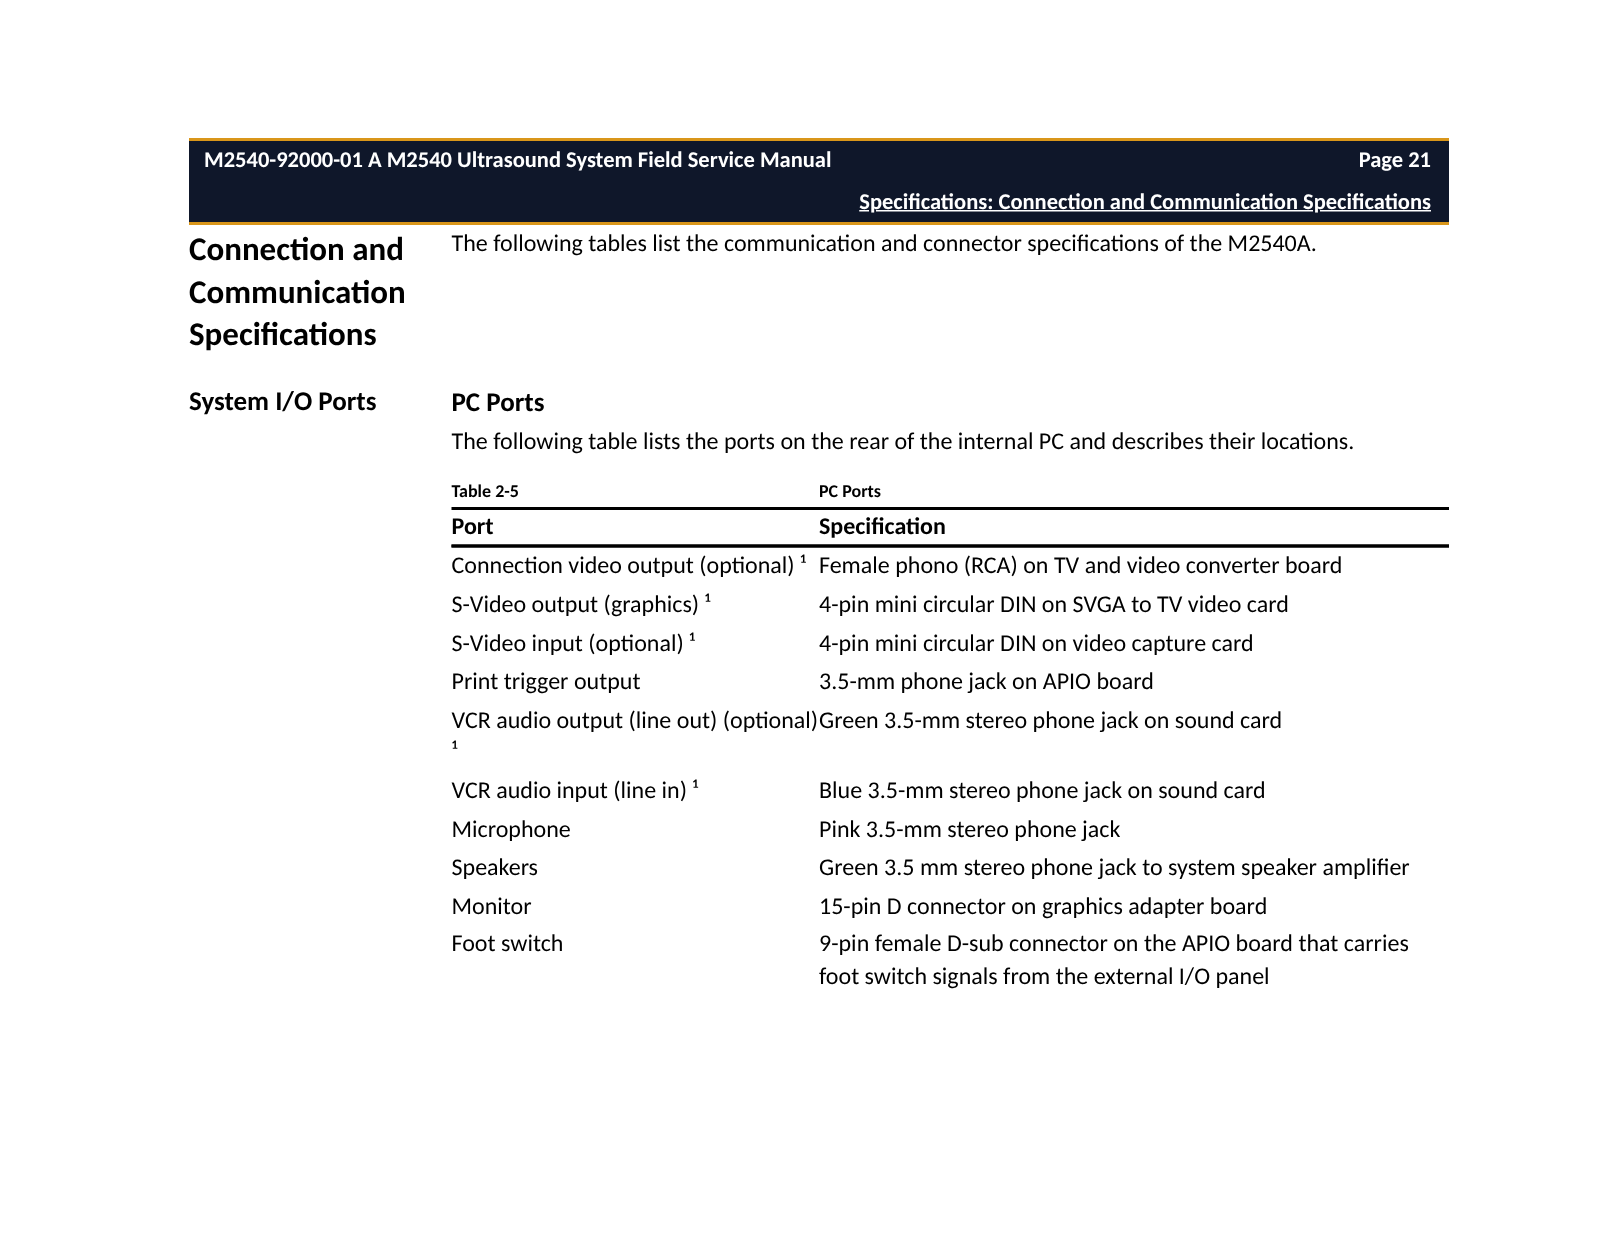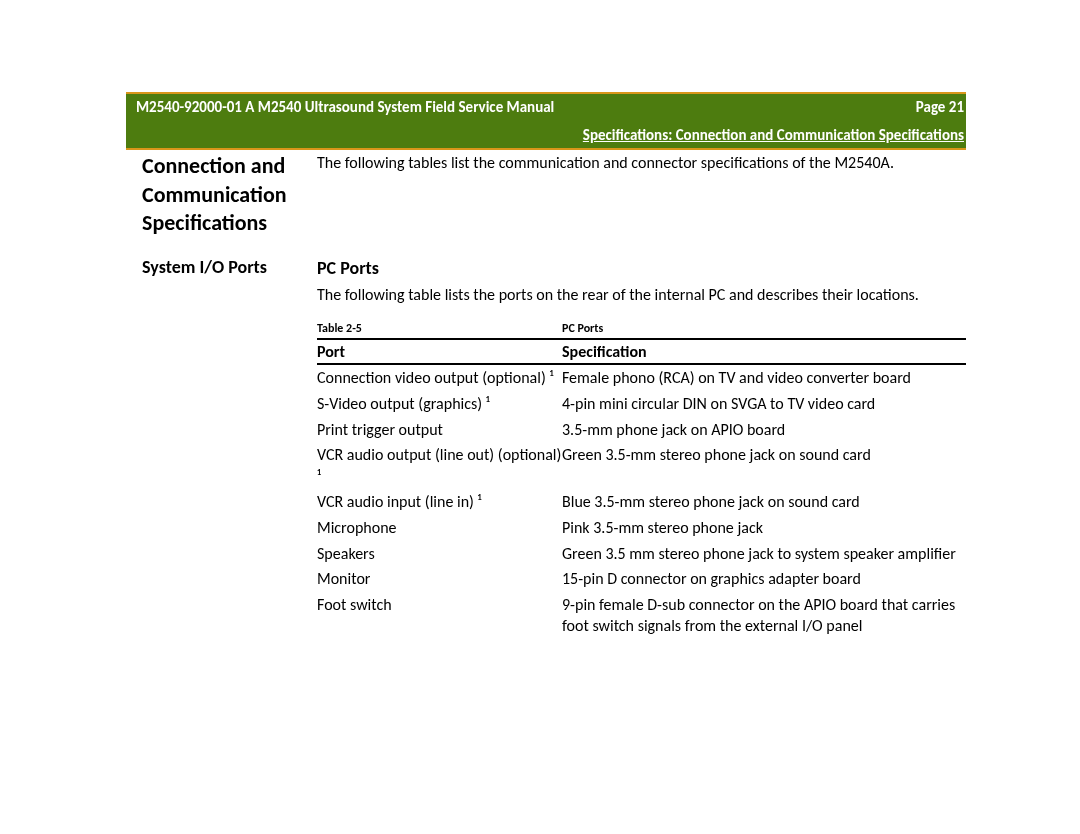--- a/index.html
+++ b/index.html
@@ -9,43 +9,43 @@
     width: 1080px;
     height: 834px;
     position: relative;
     color: #000;
   }
   .header-bar {
     position: absolute;
     top: 92px;
     left: 126px;
     right: 114px;
-    background: #4d7c0f;
+    background: #0f172a;
     color: #fff;
     border-top: 2px solid #d9961a;
     border-bottom: 2px solid #d9961a;
-    padding: 4px 2px 4px 10px;
+    padding: 4px 12px 4px 10px;
     font-weight: bold;
     font-size: 15px;
   }
   .header-top {
     display: flex;
     justify-content: space-between;
     align-items: baseline;
   }
   .header-bottom {
     text-align: right;
     font-size: 15px;
     margin-top: 10px;
     text-decoration: underline;
   }
   .content {
     position: absolute;
     top: 152px;
-    left: 142px;
+    left: 126px;
     right: 114px;
   }
   .row1 {
     display: flex;
     margin-bottom: 18px;
   }
   .side-heading {
     width: 175px;
     font-size: 22px;
     font-weight: bold;
@@ -143,20 +143,24 @@
         <tbody id="ports-body">
         <tr>
               <td class="col-port">Connection video output (optional) ¹</td>
               <td class="col-spec">Female phono (RCA) on TV and video converter board</td>
             </tr>
             <tr>
               <td class="col-port">S-Video output (graphics) ¹</td>
               <td class="col-spec">4-pin mini circular DIN on SVGA to TV video card</td>
             </tr>
             <tr>
+              <td class="col-port">S-Video input (optional) ¹</td>
+              <td class="col-spec">4-pin mini circular DIN on video capture card</td>
+            </tr>
+            <tr>
               <td class="col-port">Print trigger output</td>
               <td class="col-spec">3.5-mm phone jack on APIO board</td>
             </tr>
             <tr>
               <td class="col-port">VCR audio output (line out) (optional) ¹</td>
               <td class="col-spec">Green 3.5-mm stereo phone jack on sound card</td>
             </tr>
             <tr>
               <td class="col-port">VCR audio input (line in) ¹</td>
               <td class="col-spec">Blue 3.5-mm stereo phone jack on sound card</td>

